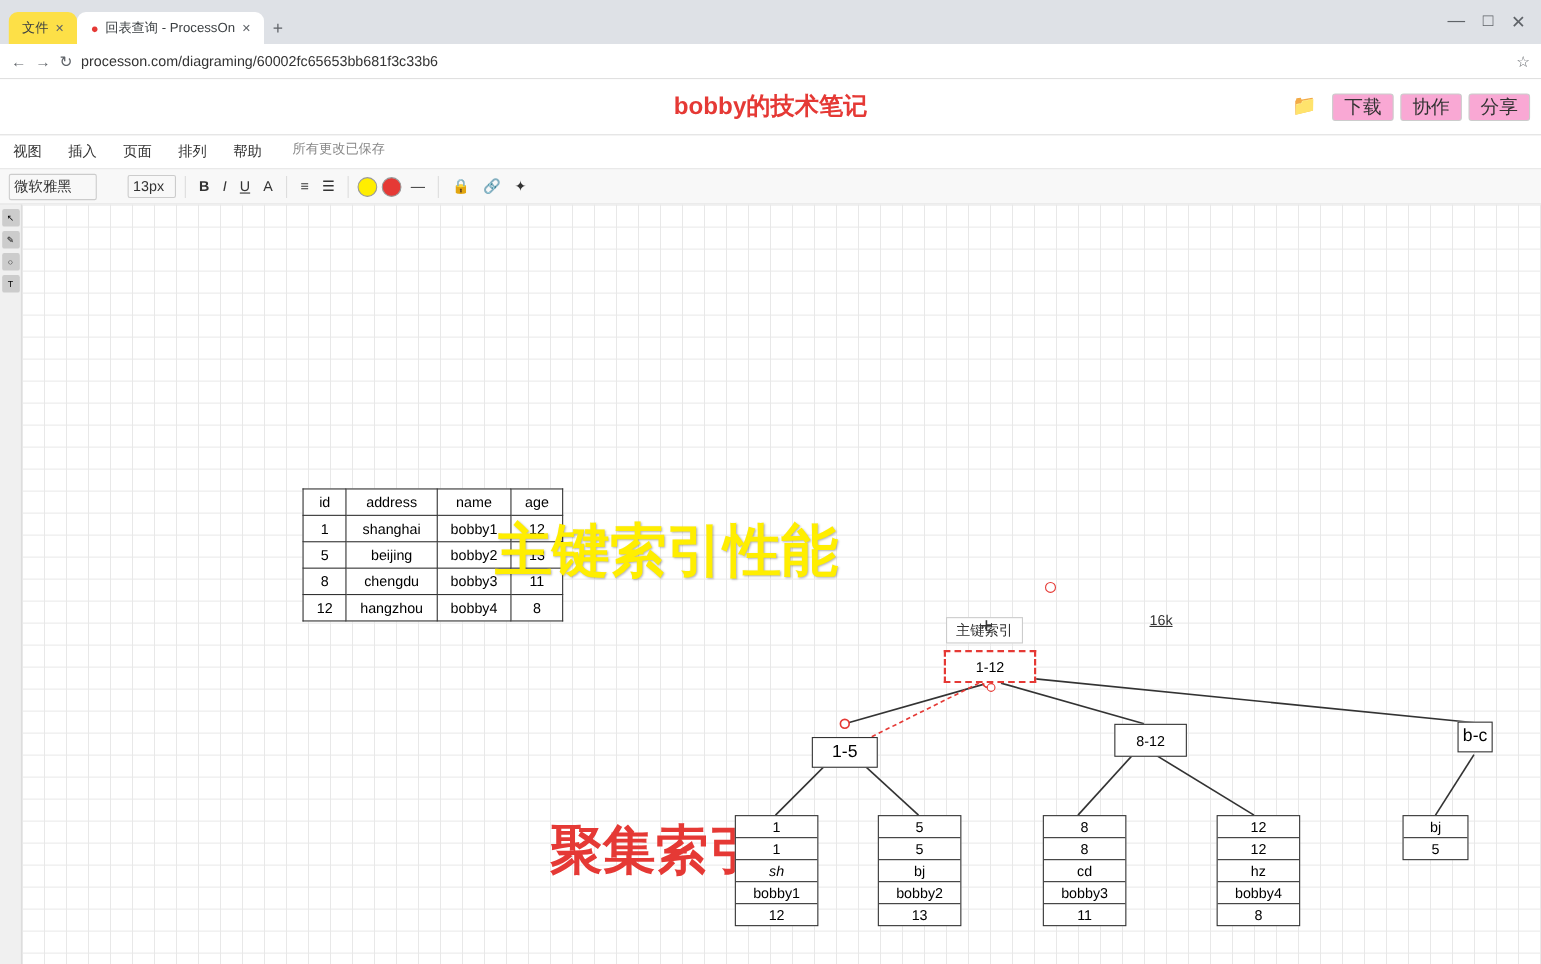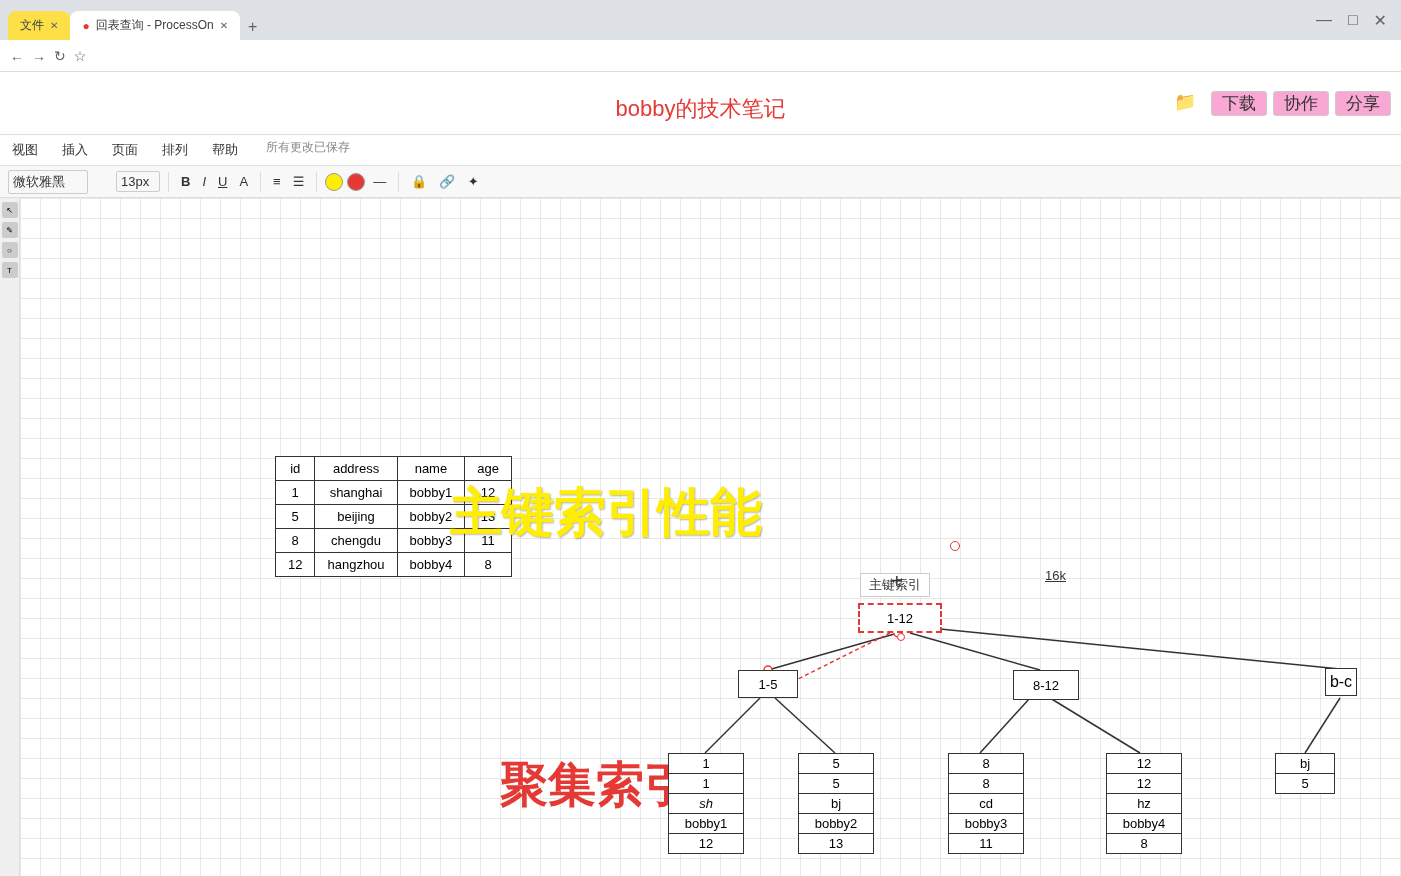--- a/index.html
+++ b/index.html
@@ -15,21 +15,21 @@
     .browser-actions { margin-left: auto; display: flex; gap: 4px; align-items: center; }
     .browser-action-btn { font-size: 16px; color: #5f6368; cursor: pointer; padding: 2px 6px; }
 
     
     .address-bar { background: #fff; height: 32px; display: flex; align-items: center; padding: 0 10px; gap: 8px; border-bottom: 1px solid #ddd; }
     .address-input { flex: 1; font-size: 13px; color: #333; border: none; outline: none; }
     .address-action { font-size: 14px; color: #5f6368; cursor: pointer; }
 
     
     .site-header { background: #fff; border-bottom: 1px solid #e0e0e0; display: flex; align-items: center; justify-content: center; padding: 10px 16px; position: relative; }
-    .site-title { color: #e53935; font-size: 22px; font-weight: normal; margin-top: 12px; }
+    .site-title { color: #e53935; font-size: 22px; font-weight: bold; }
     .header-actions { position: absolute; right: 10px; display: flex; gap: 6px; }
     .header-btn { border: 1px solid #ccc; background: #f9a8d4; border-radius: 3px; padding: 0 10px; font-size: 17px; cursor: pointer; color: #333; }
 
     
     .menu-bar { background: #fff; border-bottom: 1px solid #e0e0e0; display: flex; align-items: flex-start; padding: 4px 8px; gap: 16px; font-size: 13px; color: #333; }
     .menu-item { cursor: pointer; padding: 2px 4px; }
     .menu-save { color: #888; font-size: 12px; margin-left: 8px; }
 
     
     .toolbar { background: #f8f8f8; border-bottom: 1px solid #ddd; display: flex; align-items: center; padding: 3px 8px; gap: 4px; min-height: 32px; }
@@ -80,20 +80,21 @@
     <span class="browser-action-btn">—</span>
     <span class="browser-action-btn">□</span>
     <span class="browser-action-btn">✕</span>
   </div>
 </div>
 
 <div class="address-bar">
   <span class="address-action">←</span>
   <span class="address-action">→</span>
   <span class="address-action">↻</span>
+  <input class="address-input" value="processon.com/diagraming/60002fc65653bb681f3c33b6" readonly="" style="">
   <span class="address-action">☆</span>
 </div>
 
 <div class="site-header">
   <div class="site-title">bobby的技术笔记</div>
   <div class="header-actions">
     <span style="font-size:18px;color:#555;margin-right:8px;">📁</span>
     <button class="header-btn">下载</button>
     <button class="header-btn">协作</button>
     <button class="header-btn">分享</button>
@@ -216,21 +217,21 @@
       </defs>
 
       <circle cx="748" cy="472" r="4" fill="#fff" stroke="#e53935" stroke-width="1.5"></circle>
       <circle cx="878" cy="435" r="4" fill="#fff" stroke="#e53935" stroke-width="1.5"></circle>
     </svg>
 
     <div style="position:absolute; left:838px; top:405px; width:84px; height:30px; border:2px dashed #e53935; background:#fff; display:flex; align-items:center; justify-content:center; font-size:13px;">1-12</div>
 
     <div style="position:absolute; left:877px; top:435px; width:8px; height:8px; border-radius:50%; border:1.5px solid #e53935; background:#fff;"></div>
 
-    <div style="position:absolute; left:718px; top:472px; width:60px; height:28px; border:1.5px solid #333; background:#fff; display:flex; align-items:center; justify-content:center; font-size:13px;">1-5</div>
+    <div style="position:absolute; left:718px; top:484px; width:60px; height:28px; border:1.5px solid #333; background:#fff; display:flex; align-items:center; justify-content:center; font-size:16px;">1-5</div>
     <div style="position:absolute; left:993px; top:472px; width:66px; height:30px; border:1.5px solid #333; background:#fff; display:flex; align-items:center; justify-content:center; font-size:13px;">8-12</div>
     <div style="position:absolute; left:1305px; top:470px; width:32px; height:28px; border:1.5px solid #333; background:#fff; display:flex; align-items:center; justify-content:center; font-size:16px;">b-c</div>
 
     <div style="position:absolute; left:648px; top:555px; width:76px; border:1.5px solid #333; background:#fff;">
       <div style="text-align:center; padding:2px; font-size:13px; border-bottom:1px solid #333;">1</div>
       <div style="text-align:center; padding:2px; font-size:13px; border-bottom:1px solid #333;">1</div>
       <div style="text-align:center; padding:2px; font-size:13px; border-bottom:1px solid #333;font-style:italic;">sh</div>
       <div style="text-align:center; padding:2px; font-size:13px; border-bottom:1px solid #333;">bobby1</div>
       <div style="text-align:center; padding:2px; font-size:13px;">12</div>
     </div>

